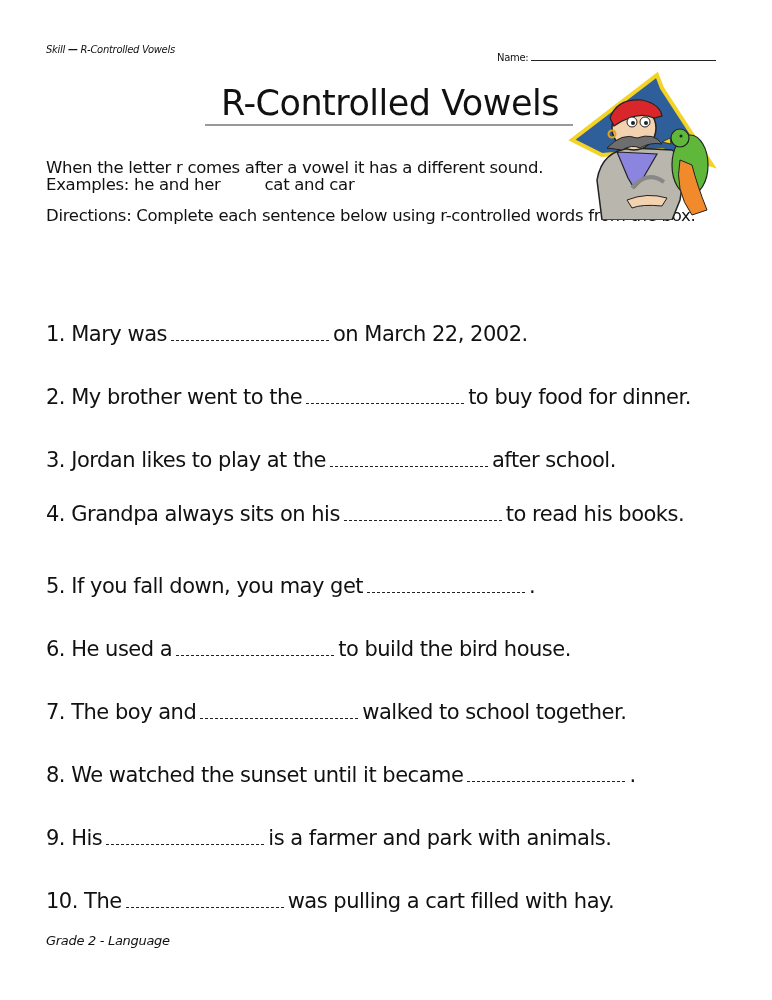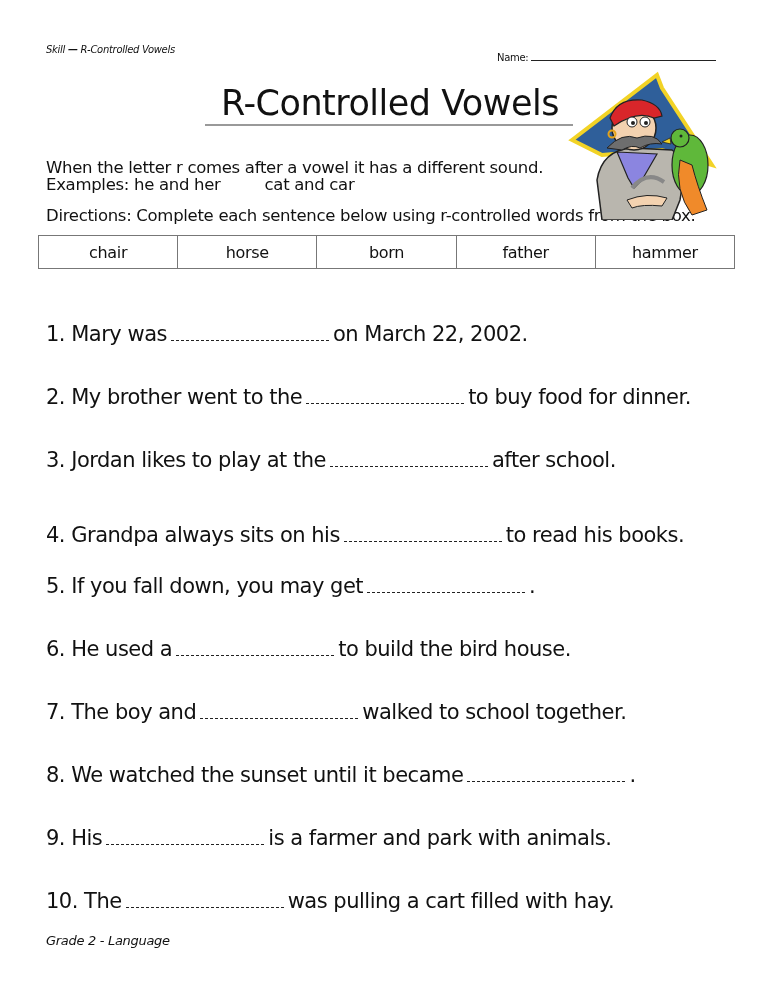--- a/index.html
+++ b/index.html
@@ -90,43 +90,36 @@
 
   <ellipse cx="128" cy="95" rx="18" ry="30" fill="#5fb83a" stroke="#222" stroke-width="1.2"></ellipse>
   <path d="M118 90 Q112 120 130 145 L145 140 Q135 115 130 95 Z" fill="#f08a2a" stroke="#222" stroke-width="1"></path>
   <circle cx="118" cy="68" r="9" fill="#5fb83a" stroke="#222" stroke-width="1.2"></circle>
   <path d="M108 68 L100 72 L109 74 Z" fill="#f2d326" stroke="#222" stroke-width="0.8"></path>
   <circle cx="119" cy="66" r="1.5" fill="#222"></circle>
 </svg>
 
 <table class="words">
   <tbody>
-  <tr>
-    <td>chair</td>
-    <td>horse</td>
-    <td>born</td>
-    <td>father</td>
-    <td>hammer</td>
-  </tr>
 </tbody>
   </table>
 
 <div class="sentence" style="top:322px">
   <span>1.</span>
   <span>Mary was</span><span class="blank"></span><span>on March 22, 2002.</span>
 </div>
 <div class="sentence" style="top:385px">
   <span>2.</span>
   <span>My brother went to the</span><span class="blank"></span><span>to buy food for dinner.</span>
 </div>
 <div class="sentence" style="top:448px">
   <span>3.</span>
   <span>Jordan likes to play at the</span><span class="blank"></span><span>after school.</span>
 </div>
-<div class="sentence" style="top:523px">
+<div class="sentence" style="top:502px">
   <span>4.</span>
   <span>Grandpa always sits on his</span><span class="blank"></span><span>to read his books.</span>
 </div>
 <div class="sentence" style="top:574px">
   <span>5.</span>
   <span>If you fall down, you may get</span><span class="blank"></span><span>.</span>
 </div>
 <div class="sentence" style="top:637px">
   <span>6.</span>
   <span>He used a</span><span class="blank"></span><span>to build the bird house.</span>

